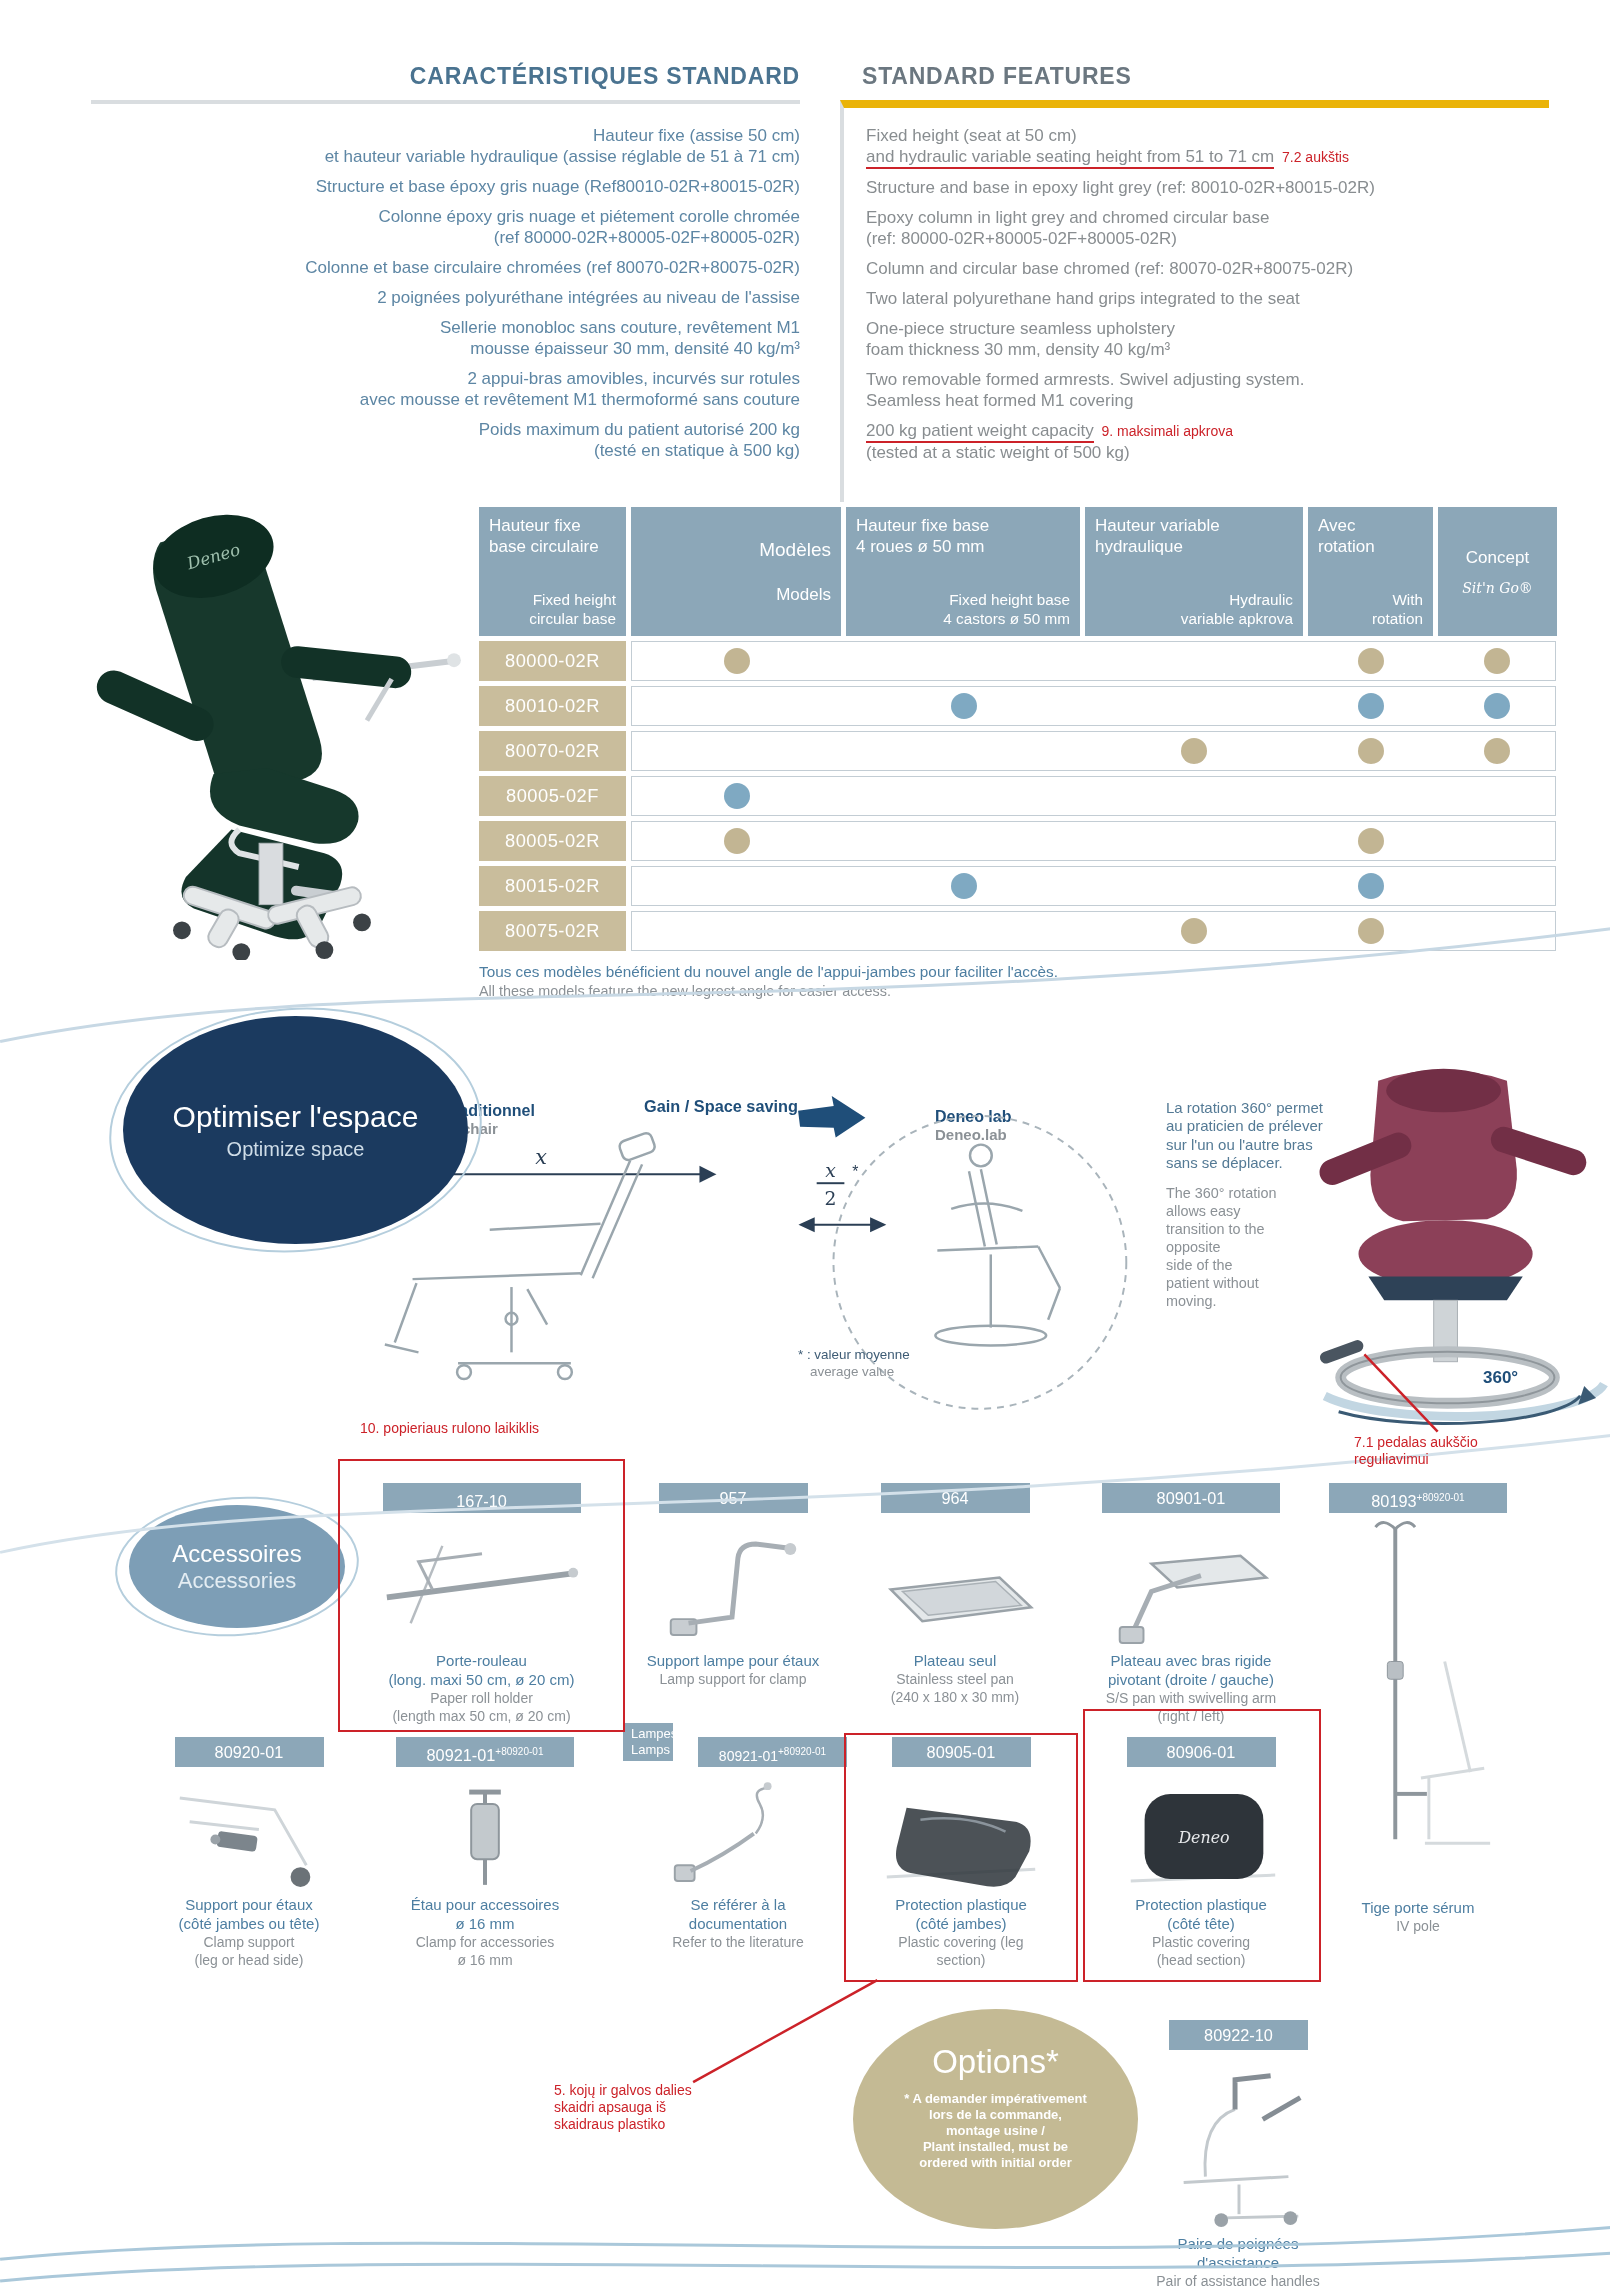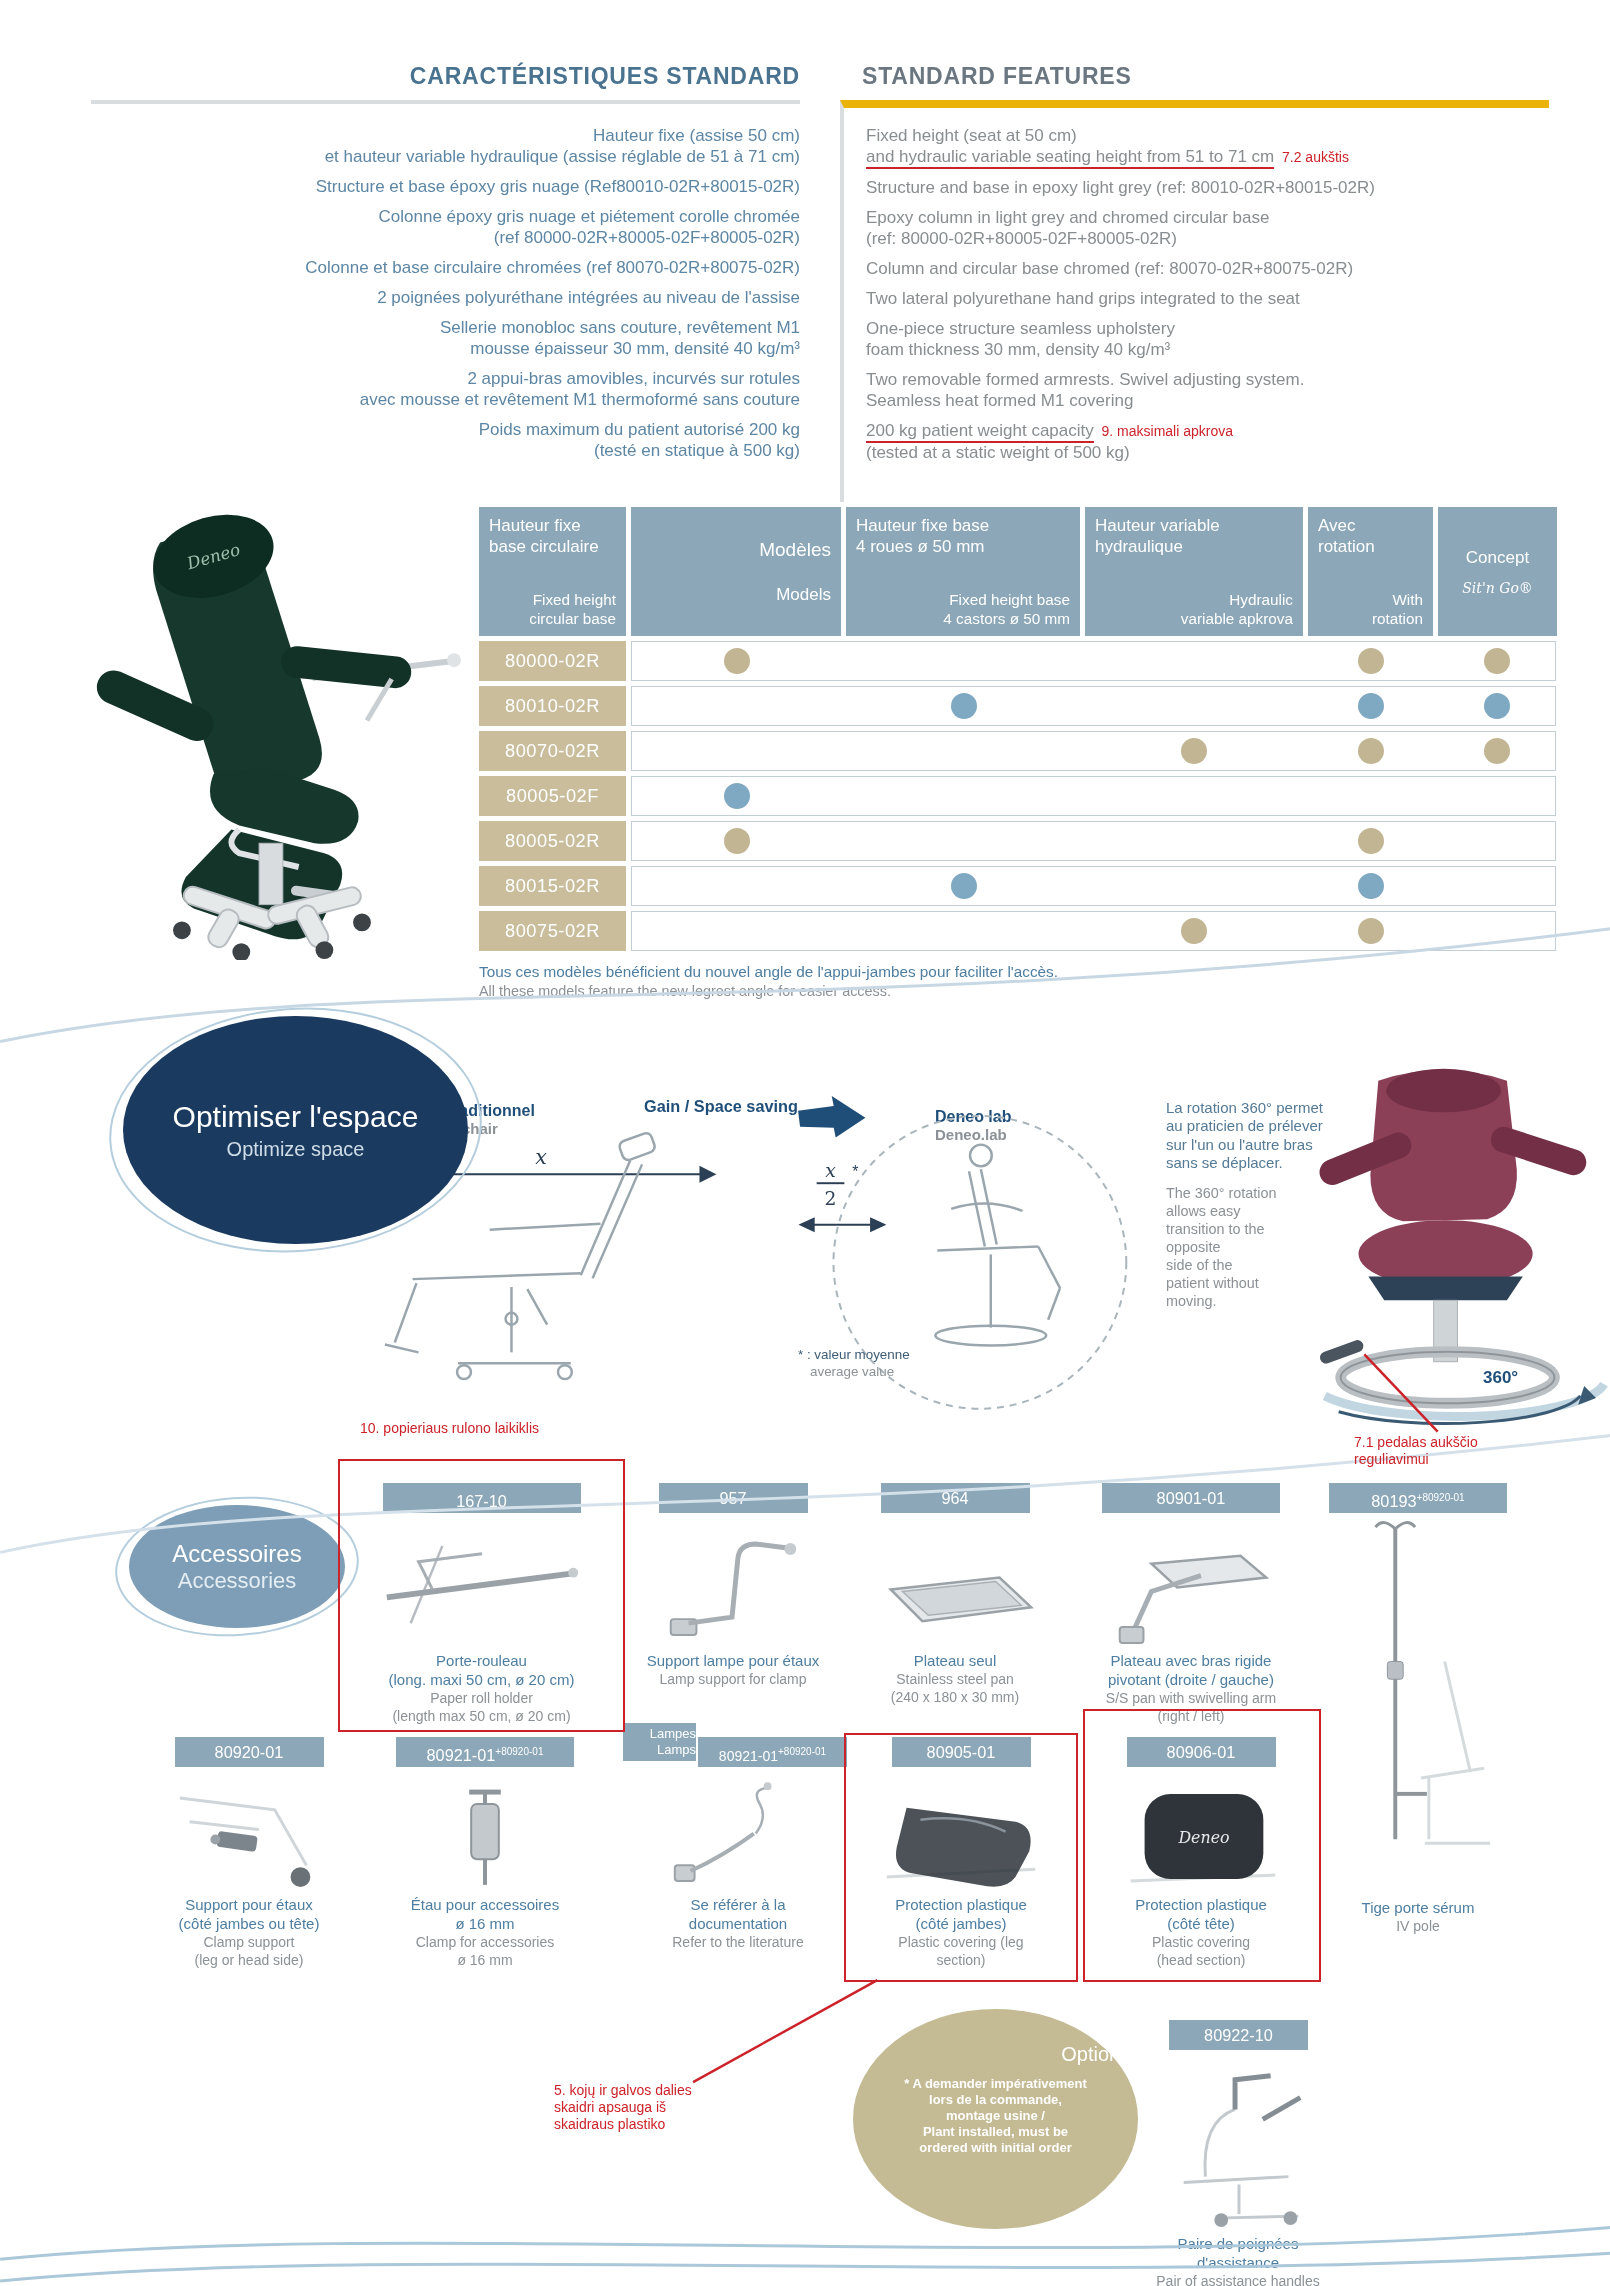--- a/index.html
+++ b/index.html
@@ -73,29 +73,29 @@
   
   .card { position:absolute; top:1483px; text-align:center; z-index:2; }
   .card.r2 { top:1737px; }
   .code-box { background:#8ca7b8; color:#fff; height:30px; line-height:30px; font-size:16.3px; margin:0 auto; }
   .code-box .sup { font-size:10px; vertical-align:super; }
   .sketch { height:134px; display:flex; align-items:flex-end; justify-content:center; }
   .r2 .sketch { height:124px; }
   .sketch-tall { height:381px; display:flex; align-items:flex-start; justify-content:center; }
   .cap-fr { color:#4d7ea1; font-size:15px; line-height:19px; white-space:pre-line; margin-top:4px; }
   .cap-en { color:#8b9196; font-size:14px; line-height:18px; white-space:pre-line; }
-  .lamps-tag { position:absolute; left:623px; top:1723px; width:73px; background:#8ca7b8; color:#fff; font-size:13px; line-height:16px; padding:3px 0; text-align:right; white-space:pre-line; z-index:3; }
+  .lamps-tag { position:absolute; left:623px; top:1723px; width:50px; background:#8ca7b8; color:#fff; font-size:13px; line-height:16px; padding:3px 8px; text-align:right; white-space:pre-line; z-index:3; }
 
   
   .red-box { position:absolute; border:2px solid #cc2229; z-index:6; }
   .ann { position:absolute; color:#cc2229; font-size:14px; line-height:17px; white-space:pre-line; z-index:6; }
 
   
   .options-bubble { position:absolute; left:853px; top:2009px; width:285px; height:220px; background:#c4ba94; border-radius:50%; color:#fff; text-align:center; padding-top:34px; z-index:3; }
-  .opt-title { font-size:20px;text-align:right; }
+  .opt-title { font-size:33px; }
   .opt-note { font-size:13px; line-height:16px; font-weight:bold; white-space:pre-line; margin-top:10px; }
   .opt-card { position:absolute; left:1127px; top:2020px; width:223px; text-align:center; z-index:2; }
   .opt-cap { position:absolute; left:1129px; top:2230px; width:218px; text-align:center; z-index:2; }
 
   .overlay { position:absolute; left:0; top:0; width:1611px; height:2287px; z-index:5; pointer-events:none; }
 </style>
 </head>
 <body>
 
 <section class="std">

